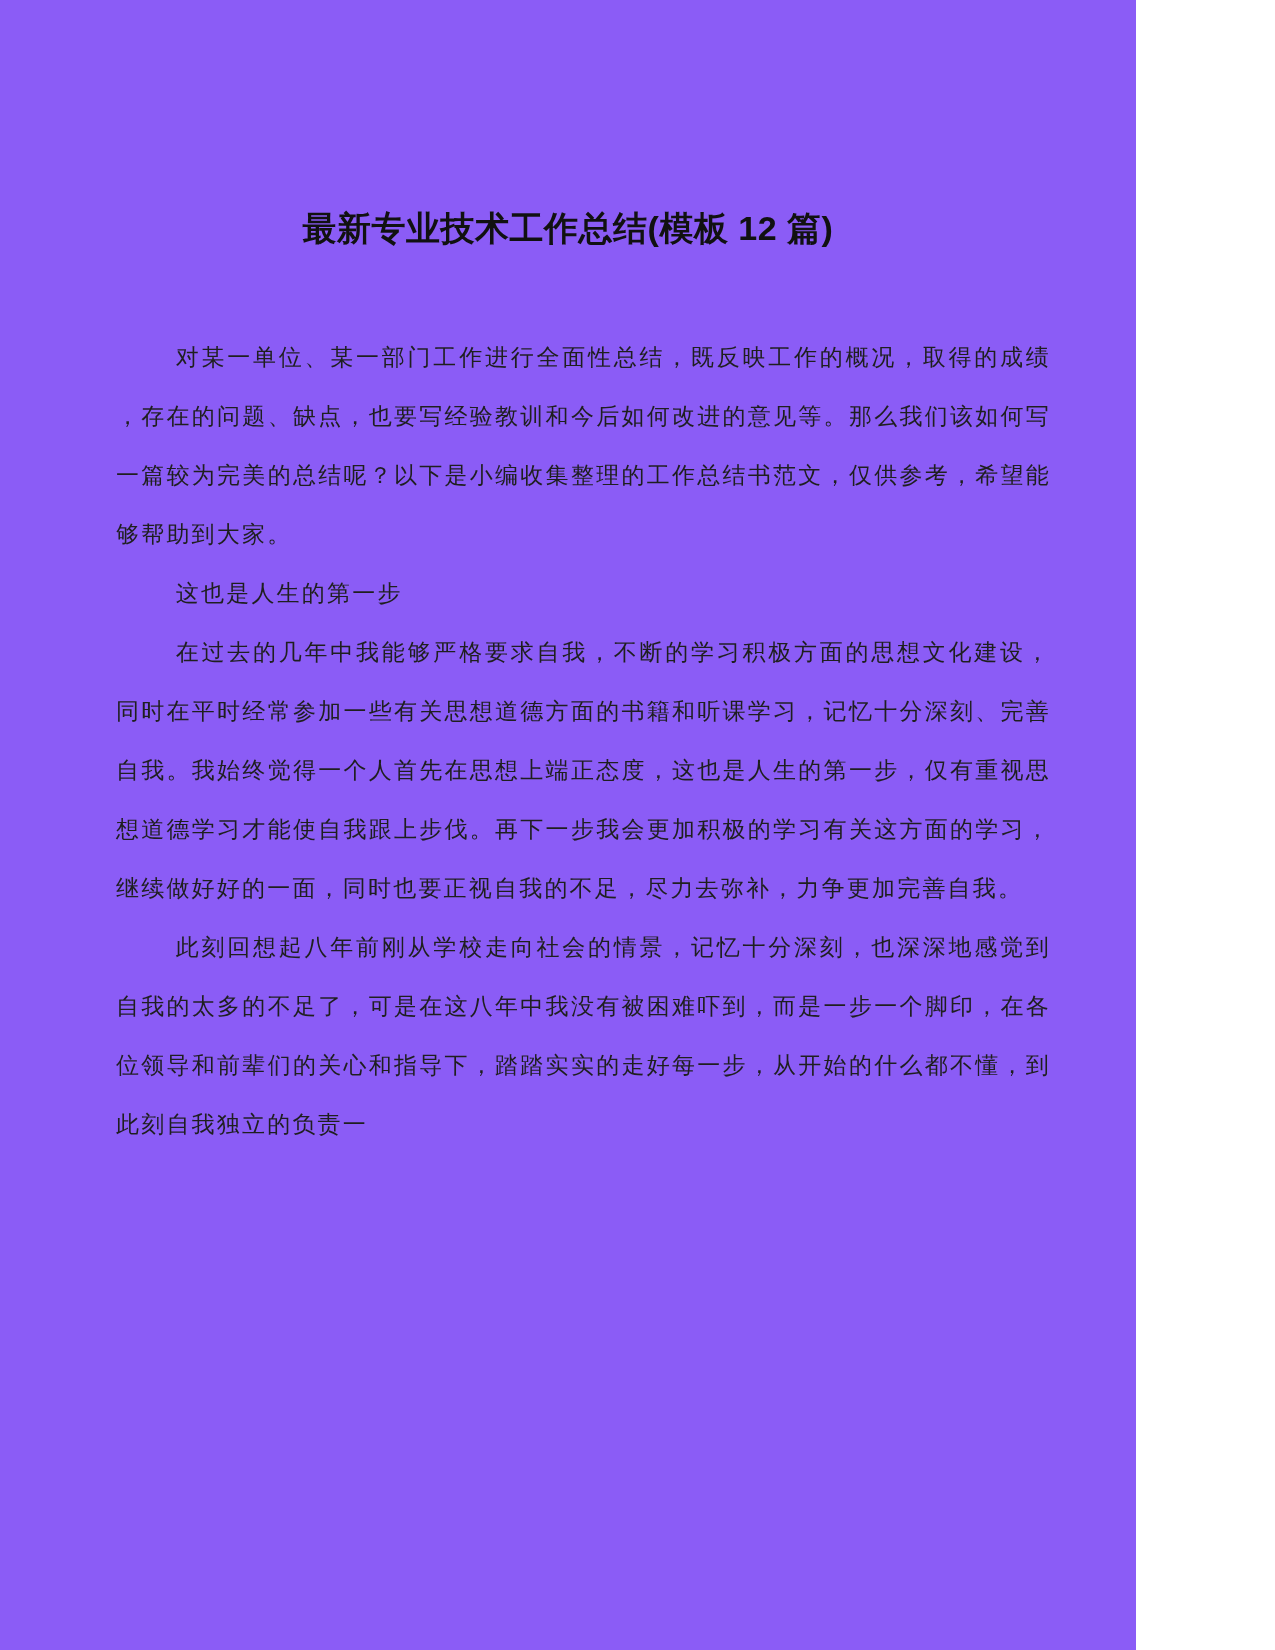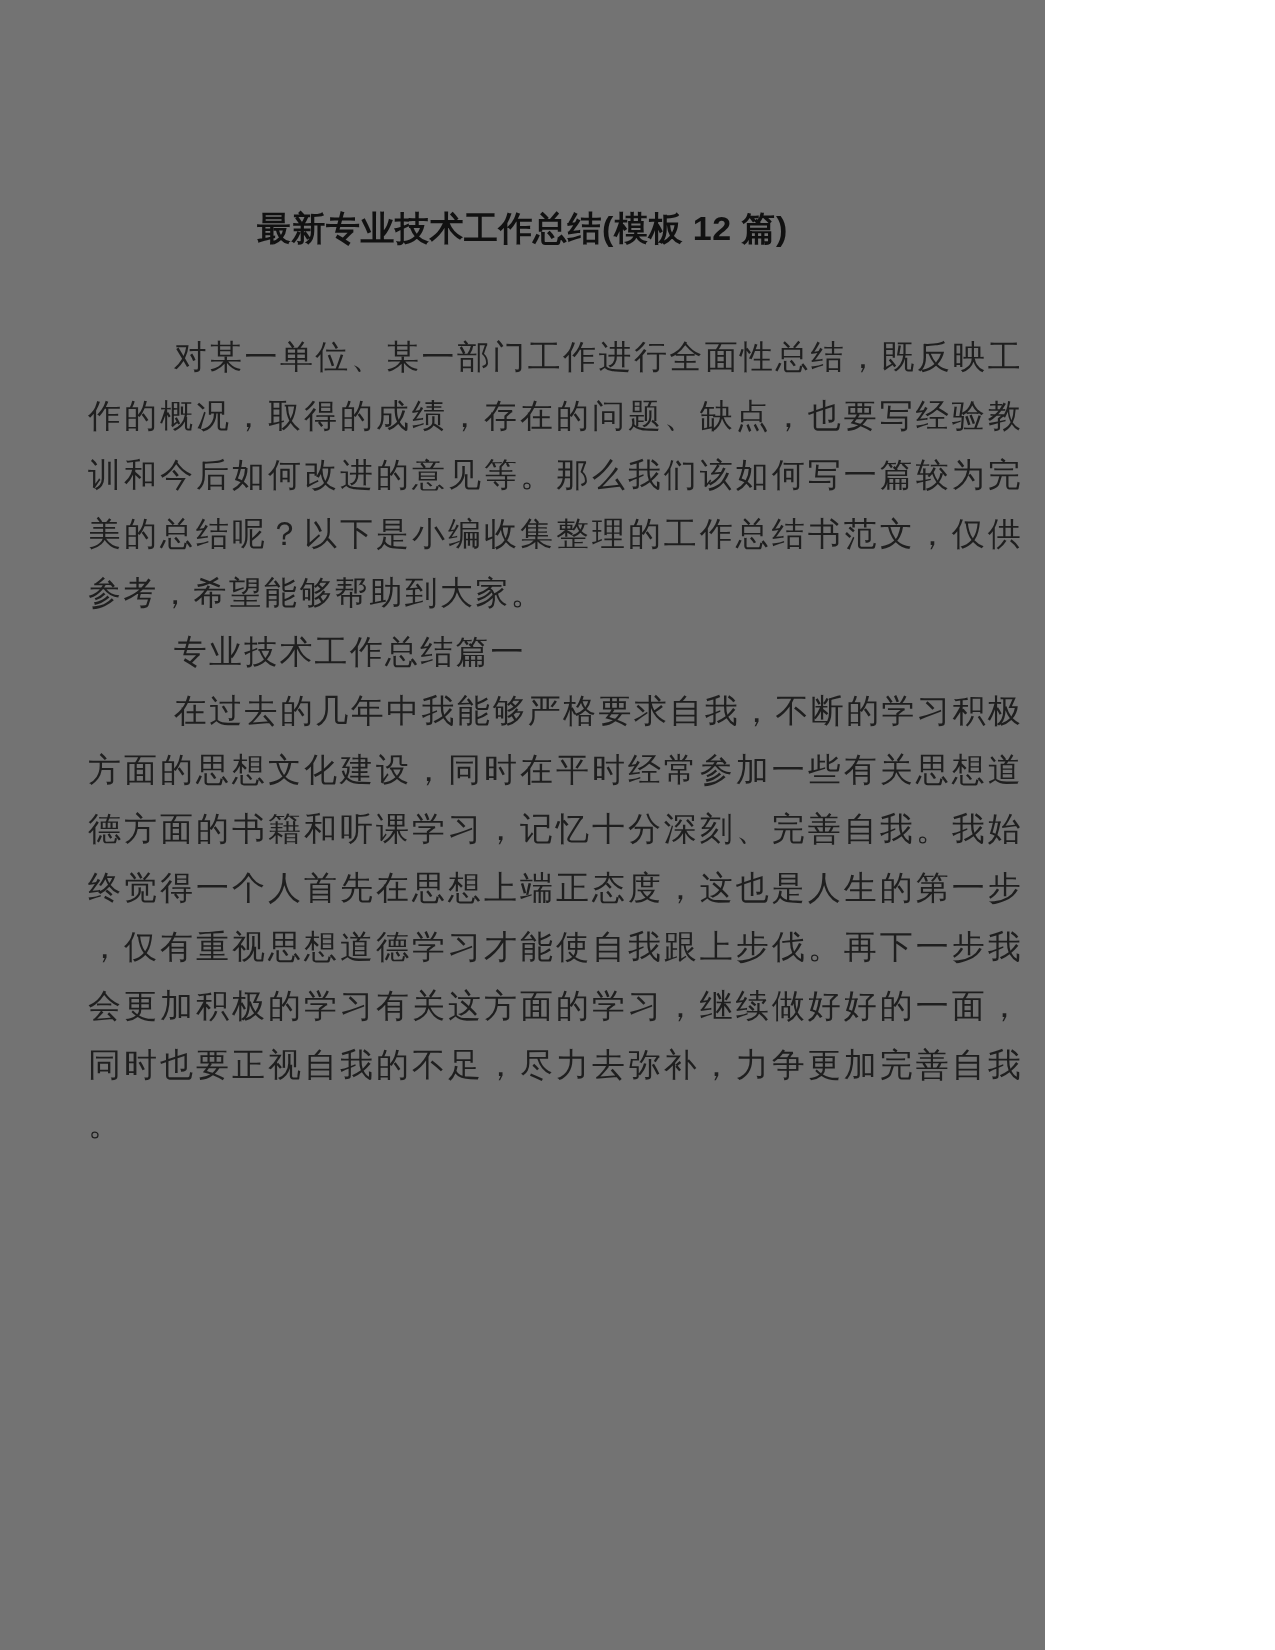--- a/index.html
+++ b/index.html
@@ -2,57 +2,58 @@
 <html><head>
 <meta charset="utf-8">
 <style>
   html, body {
     margin: 0;
     padding: 0;
     background: #ffffff;
   }
   .page {
     position: relative;
-    width: 1045px;
+    width: 1136px;
     height: 1650px;
-    background: #737373;
+    background: #8b5cf6;
     overflow: hidden;
   }
   .title {
     margin: 205px 0 0 0;
     padding: 0;
     text-align: center;
     font-family: "Liberation Sans", "DejaVu Sans", sans-serif;
     font-weight: bold;
     font-size: 34px;
     line-height: 46px;
     color: #111111;
     letter-spacing: 0.5px;
     white-space: nowrap;
   }
   .content {
-    margin: 77px 0 0 88px;
+    margin: 77px 0 0 116px;
     width: 935px;
     font-family: "Liberation Serif", "DejaVu Serif", serif;
-    font-size: 33px;
+    font-size: 23px;
     line-height: 59px;
     color: #1f1f1f;
     text-align: justify;
     letter-spacing: 2.2px;
     line-break: anywhere;
   }
   .content p {
     margin: 0;
     padding: 0;
     text-indent: 2.6em;
   }
 </style>
 </head>
 <body>
 
 <div class="page">
   <h1 class="title">最新专业技术工作总结(模板 12 篇)</h1>
   <div class="content">
     <p>对某一单位、某一部门工作进行全面性总结，既反映工作的概况，取得的成绩，存在的问题、缺点，也要写经验教训和今后如何改进的意见等。那么我们该如何写一篇较为完美的总结呢？以下是小编收集整理的工作总结书范文，仅供参考，希望能够帮助到大家。</p>
-    <p>专业技术工作总结篇一</p>
+    <p>这也是人生的第一步</p>
     <p>在过去的几年中我能够严格要求自我，不断的学习积极方面的思想文化建设，同时在平时经常参加一些有关思想道德方面的书籍和听课学习，记忆十分深刻、完善自我。我始终觉得一个人首先在思想上端正态度，这也是人生的第一步，仅有重视思想道德学习才能使自我跟上步伐。再下一步我会更加积极的学习有关这方面的学习，继续做好好的一面，同时也要正视自我的不足，尽力去弥补，力争更加完善自我。</p>
+    <p>此刻回想起八年前刚从学校走向社会的情景，记忆十分深刻，也深深地感觉到自我的太多的不足了，可是在这八年中我没有被困难吓到，而是一步一个脚印，在各位领导和前辈们的关心和指导下，踏踏实实的走好每一步，从开始的什么都不懂，到此刻自我独立的负责一</p>
   </div>
 </div>
 
 </body></html>

